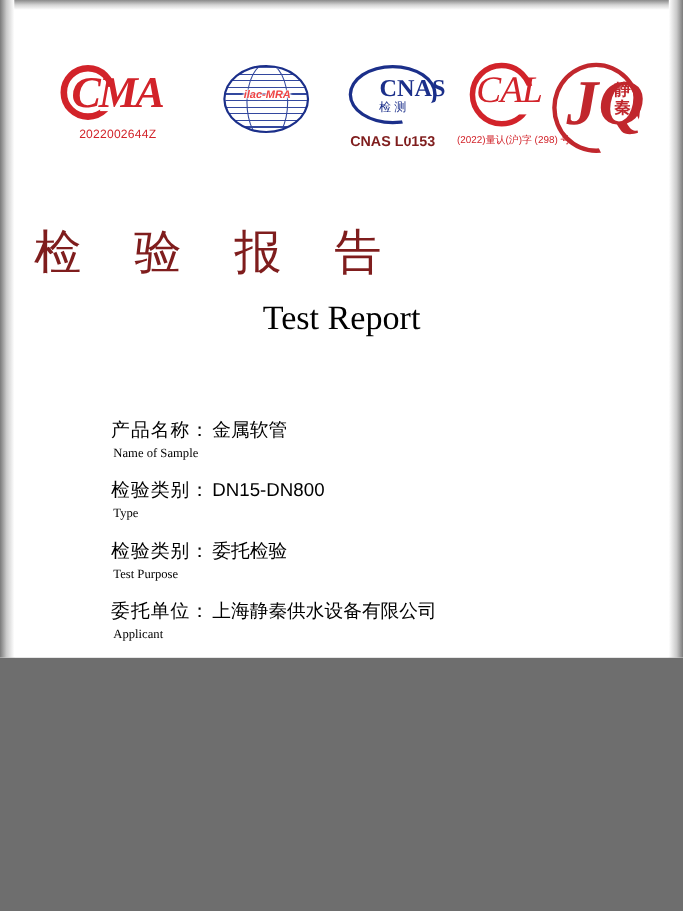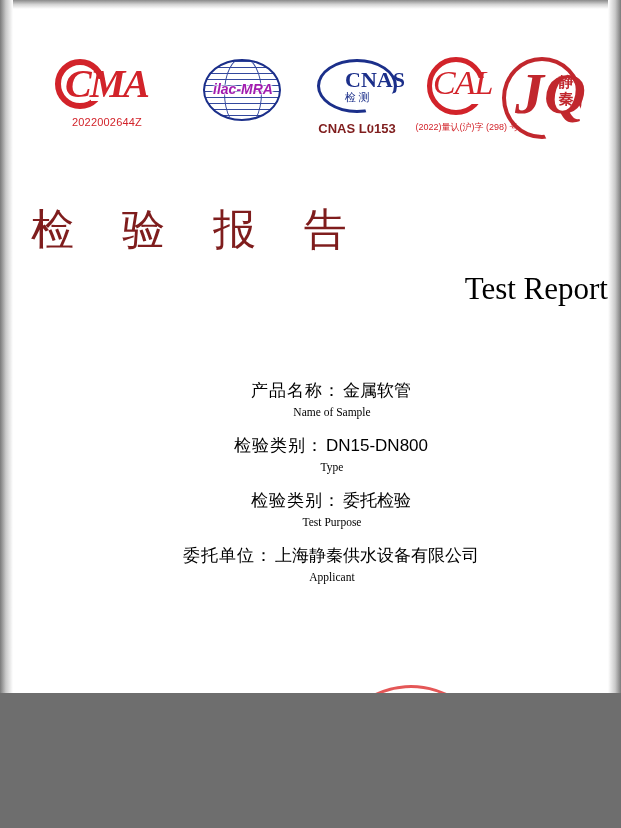--- a/index.html
+++ b/index.html
@@ -3,21 +3,21 @@
 <meta charset="utf-8">
 <style>
   html, body {
     margin: 0;
     padding: 0;
     background: #6e6e6e;
   }
   #page {
     position: relative;
     width: 621px;
-    height: 693px;
+    height: 598px;
     background: #ffffff;
     overflow: hidden;
     font-family: "Liberation Serif", serif;
   }
   
   .edge-left, .edge-right {
     position: absolute;
     top: 0;
     bottom: 0;
     width: 13px;
@@ -127,24 +127,24 @@
     height: 70px;
     border: 1px solid #33489e;
     border-radius: 50%;
   }
   .ilac-mark .label {
     position: absolute;
     left: 0; top: 24px;
     width: 112px;
     text-align: center;
     font-family: "Liberation Sans", sans-serif;
-    font-size: 14px;
+    font-size: 10px;
     font-weight: bold;
     font-style: italic;
-    color: #a21caf;
+    color: #ef4444;
     text-shadow: 0 0 2px #fff, 0 0 3px #fff, 1px 0 2px #fff, -1px 0 2px #fff;
   }
 
   
   .cnas { left: 262px; width: 96px; }
   .cnas-mark {
     position: relative;
     width: 96px;
     height: 62px;
   }
@@ -288,34 +288,34 @@
     font-size: 43px;
     font-weight: normal;
     letter-spacing: 18px;
     text-indent: 18px;
     color: #7f1d1d;
   }
   .title-en {
     position: absolute;
     top: 262px;
     left: 0; right: 0;
-    text-align: right;
+    text-align: center;
     font-family: "Liberation Serif", serif;
     font-size: 31px;
     color: #000;
   }
 
   
   .fields {
     position: absolute;
     top: 370px;
     left: 88px;
     width: 460px;
   }
-  .field { margin-bottom: 16px; text-align: center; }
+  .field { margin-bottom: 16px; }
   .field .cn {
     font-family: "Liberation Sans", sans-serif;
     font-size: 17px;
     color: #000;
     white-space: nowrap;
   }
   .field .cn .label-cn { letter-spacing: 1px; }
   .field .cn .value-cn { margin-left: 2px; }
   .field .en {
     font-family: "Liberation Serif", serif;

